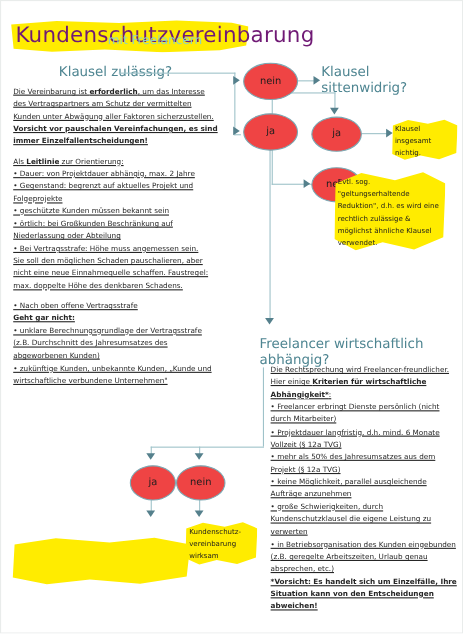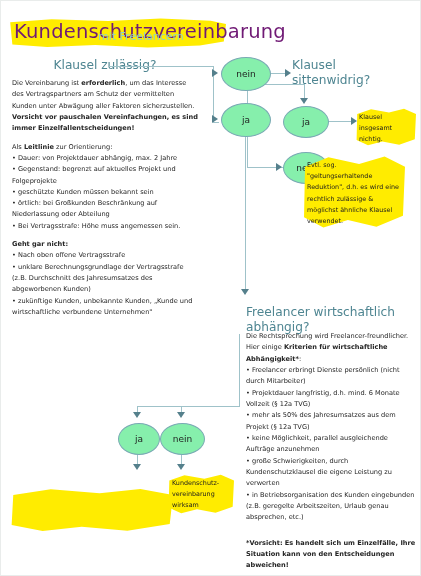--- a/index.html
+++ b/index.html
@@ -15,39 +15,39 @@
 
   
   .title-wrap{position:absolute;left:8px;top:16px;width:230px;height:40px;}
   .title-hl{position:absolute;left:0;top:2px;width:218px;height:30px;background:#ffec00;
             clip-path:polygon(1% 14%,20% 4%,46% 10%,70% 2%,93% 9%,100% 20%,99% 78%,88% 92%,64% 98%,40% 90%,18% 97%,2% 88%);}
   .title{position:absolute;left:6px;top:4px;font-size:19.5px;letter-spacing:.2px;color:#701a75;font-weight:400;white-space:nowrap;}
   .subtitle{position:absolute;left:98px;top:30px;font-size:11px;color:#8fd4bf;white-space:nowrap;}
 
   
   .h-sec{color:#4e8591;font-size:12.2px;font-weight:400;line-height:1.22;}
-  .body-t{font-size:6.6px;line-height:1.72;color:#262626;}
+  .body-t{font-size:6.6px;line-height:1.72;color:#262626;text-decoration:underline;}
   .body-t b{font-weight:bold;}
 
   
   #left-col{position:absolute;left:12px;top:58px;width:186px;}
   #left-head{margin:0 0 5px 0;text-align:center;}
   .para{margin:0 0 0 0;}
   .gap{height:7px;}
 
   
   #right-head1{position:absolute;left:292px;top:58px;width:110px;}
-  #right-head2{position:absolute;left:246px;top:305px;width:168px;}
+  #right-head2{position:absolute;left:236px;top:305px;width:168px;}
   #right-body2{position:absolute;left:246px;top:331px;width:172px;}
-  .warn{font-size:6.6px;line-height:1.7;font-weight:bold;margin-top:14px;}
+  .warn{font-size:6.6px;line-height:1.7;font-weight:bold;margin-top:0;}
 
   
   .node{position:absolute;border:1px solid #7aa9b4;border-radius:50%;
         display:flex;align-items:center;justify-content:center;
-        font-size:9px;color:#1e1e1e;background:#86efac;}
+        font-size:9px;color:#1e1e1e;background:#ef4444;}
   #node-nein-1{left:221px;top:57px;width:48px;height:32px;}
   #node-ja-1{left:221px;top:103px;width:48px;height:32px;}
   #node-ja-2{left:283px;top:106px;width:44px;height:30px;}
   #node-nein-2{left:283px;top:152px;width:44px;height:30px;}
   #node-ja-3{left:118px;top:423px;width:40px;height:30px;}
   #node-nein-3{left:160px;top:423px;width:43px;height:30px;}
 
   
   .ln{position:absolute;background:#9fc2c9;}
   .lh{height:1px;}
@@ -97,25 +97,26 @@
     <div class="gap"></div>
 
     <div class="body-t para">
       <span>Als </span><b>Leitlinie</b><span> zur Orientierung:</span>
     </div>
     <div class="body-t">• Dauer: von Projektdauer abhängig, max. 2 Jahre</div>
     <div class="body-t">• Gegenstand: begrenzt auf aktuelles Projekt und Folgeprojekte</div>
     <div class="body-t">• geschützte Kunden müssen bekannt sein</div>
     <div class="body-t">• örtlich: bei Großkunden Beschränkung auf Niederlassung oder Abteilung</div>
     <div class="body-t">• Bei Vertragsstrafe: Höhe muss angemessen sein.</div>
+    <div class="body-t">Sie soll den möglichen Schaden pauschalieren, aber nicht eine neue Einnahmequelle schaffen. Faustregel: max. doppelte Höhe des denkbaren Schadens.</div>
 
     <div class="gap"></div>
 
+    <div class="body-t">• Nach oben offene Vertragsstrafe</div>
     <div class="body-t"><b>Geht gar nicht:</b></div>
-    <div class="body-t">• Nach oben offene Vertragsstrafe</div>
     <div class="body-t">• unklare Berechnungsgrundlage der Vertragsstrafe (z.B. Durchschnitt des Jahresumsatzes des abgeworbenen Kunden)</div>
     <div class="body-t">• zukünftige Kunden, unbekannte Kunden, „Kunde und wirtschaftliche verbundene Unternehmen"</div>
   </div>
 
   <div class="h-sec" id="right-head1">Klausel sittenwidrig?</div>
 
   <div class="h-sec" id="right-head2">Freelancer wirtschaftlich abhängig?</div>
   <div id="right-body2">
     <div class="body-t">
       <span>Die Rechtsprechung wird Freelancer-freundlicher. Hier einige </span><b>Kriterien für wirtschaftliche Abhängigkeit*</b><span>:</span>

